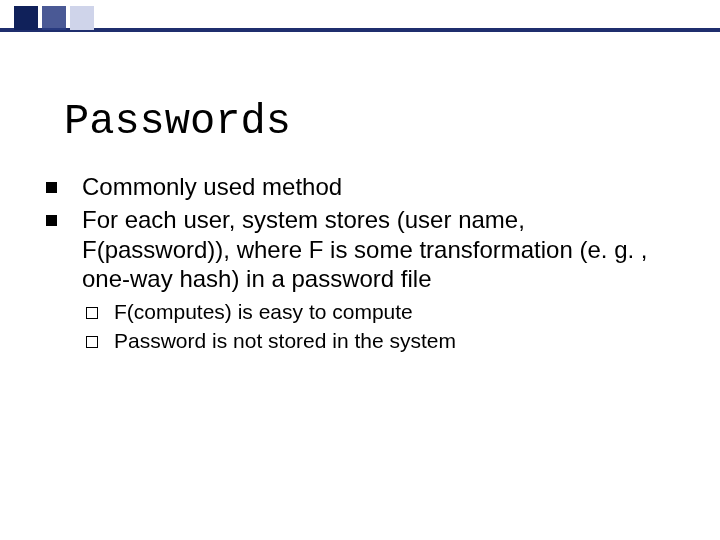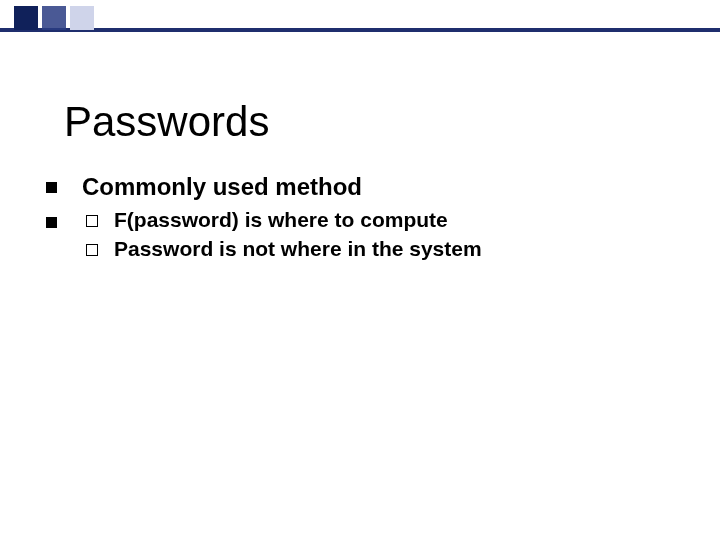--- a/index.html
+++ b/index.html
@@ -1,42 +1,42 @@
 <!DOCTYPE html>
 <html><head>
 <meta charset="utf-8">
 <style>
   * { margin: 0; padding: 0; box-sizing: border-box; }
   html, body { width: 720px; height: 540px; background: #fff; font-family: Arial, Helvetica, sans-serif; color: #000; }
   .slide { width: 720px; height: 540px; position: relative; }
   .deco { position: absolute; top: 0; left: 0; width: 100%; height: 36px; }
   .deco .line { position: absolute; top: 28px; left: 0; width: 100%; height: 4px; background: #1f2e6d; }
   .deco .sq { position: absolute; width: 24px; height: 24px; }
-  .title { position: absolute; top: 98px; left: 64px; font-family: Liberation Sans, sans-serif; font-size: 42px; }
+  .title { position: absolute; top: 98px; left: 64px; font-family: Liberation Mono, monospace; font-size: 42px; }
   .body { position: absolute; top: 172px; left: 42px; right: 42px; font-size: 24px; line-height: 1.22; }
-  ul.lvl1 { list-style: none; font-weight: bold; }
+  ul.lvl1 { list-style: none; }
   ul.lvl1 > li { position: relative; padding-left: 40px; margin-bottom: 4px; }
   ul.lvl1 > li::before { content: ""; position: absolute; left: 4px; top: 10px; width: 11px; height: 11px; background: #000; }
   ul.lvl2 { list-style: none; margin: 6px 0 10px 0; }
   ul.lvl2 > li { position: relative; padding-left: 32px; font-size: 21px; line-height: 1.28; margin-bottom: 2px; }
   ul.lvl2 > li::before { content: ""; position: absolute; left: 4px; top: 8px; width: 10px; height: 10px; border: 1.5px solid #000; background: #fff; }
 </style>
 </head>
 <body>
 
 <div class="slide">
   <div class="deco">
     <div class="line"></div>
   <div class="sq" style="left: 14px; top: 6px; background: rgb(16, 33, 90); opacity: 1;"></div>
       <div class="sq" style="left: 42px; top: 6px; background: rgb(42, 60, 130); opacity: 0.85;"></div>
       <div class="sq" style="left: 70px; top: 6px; background: rgb(207, 212, 234); opacity: 1;"></div>
     </div>
   <div class="title">Passwords</div>
   <div class="body">
     <ul class="lvl1">
         <li><span>Commonly used method</span></li>
-        <li><ul class="lvl2">
-            <li>F(password) is where to compute</li>
-            <li>Password is not where in the system</li>
+        <li><span>For each user, system stores (user name, F(password)), where F is some transformation (e. g. , one-way hash) in a password file</span><ul class="lvl2">
+            <li>F(computes) is easy to compute</li>
+            <li>Password is not stored in the system</li>
           </ul></li>
       </ul>
   </div>
 </div>
 
 </body></html>

